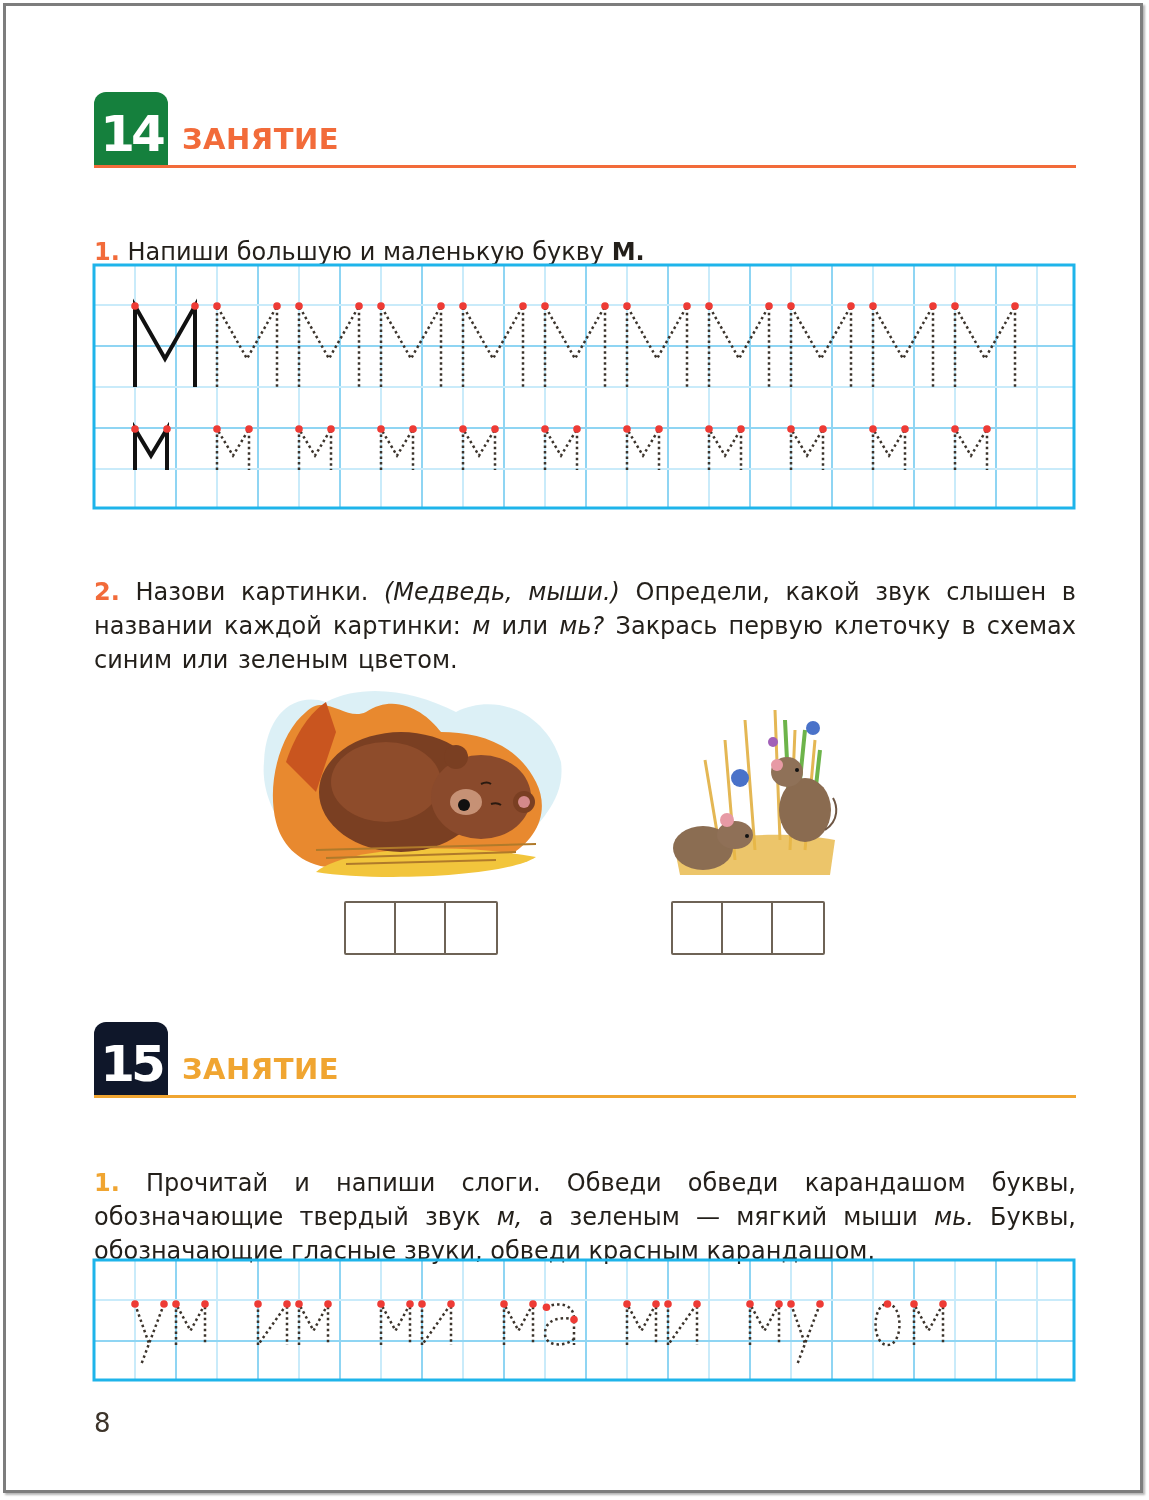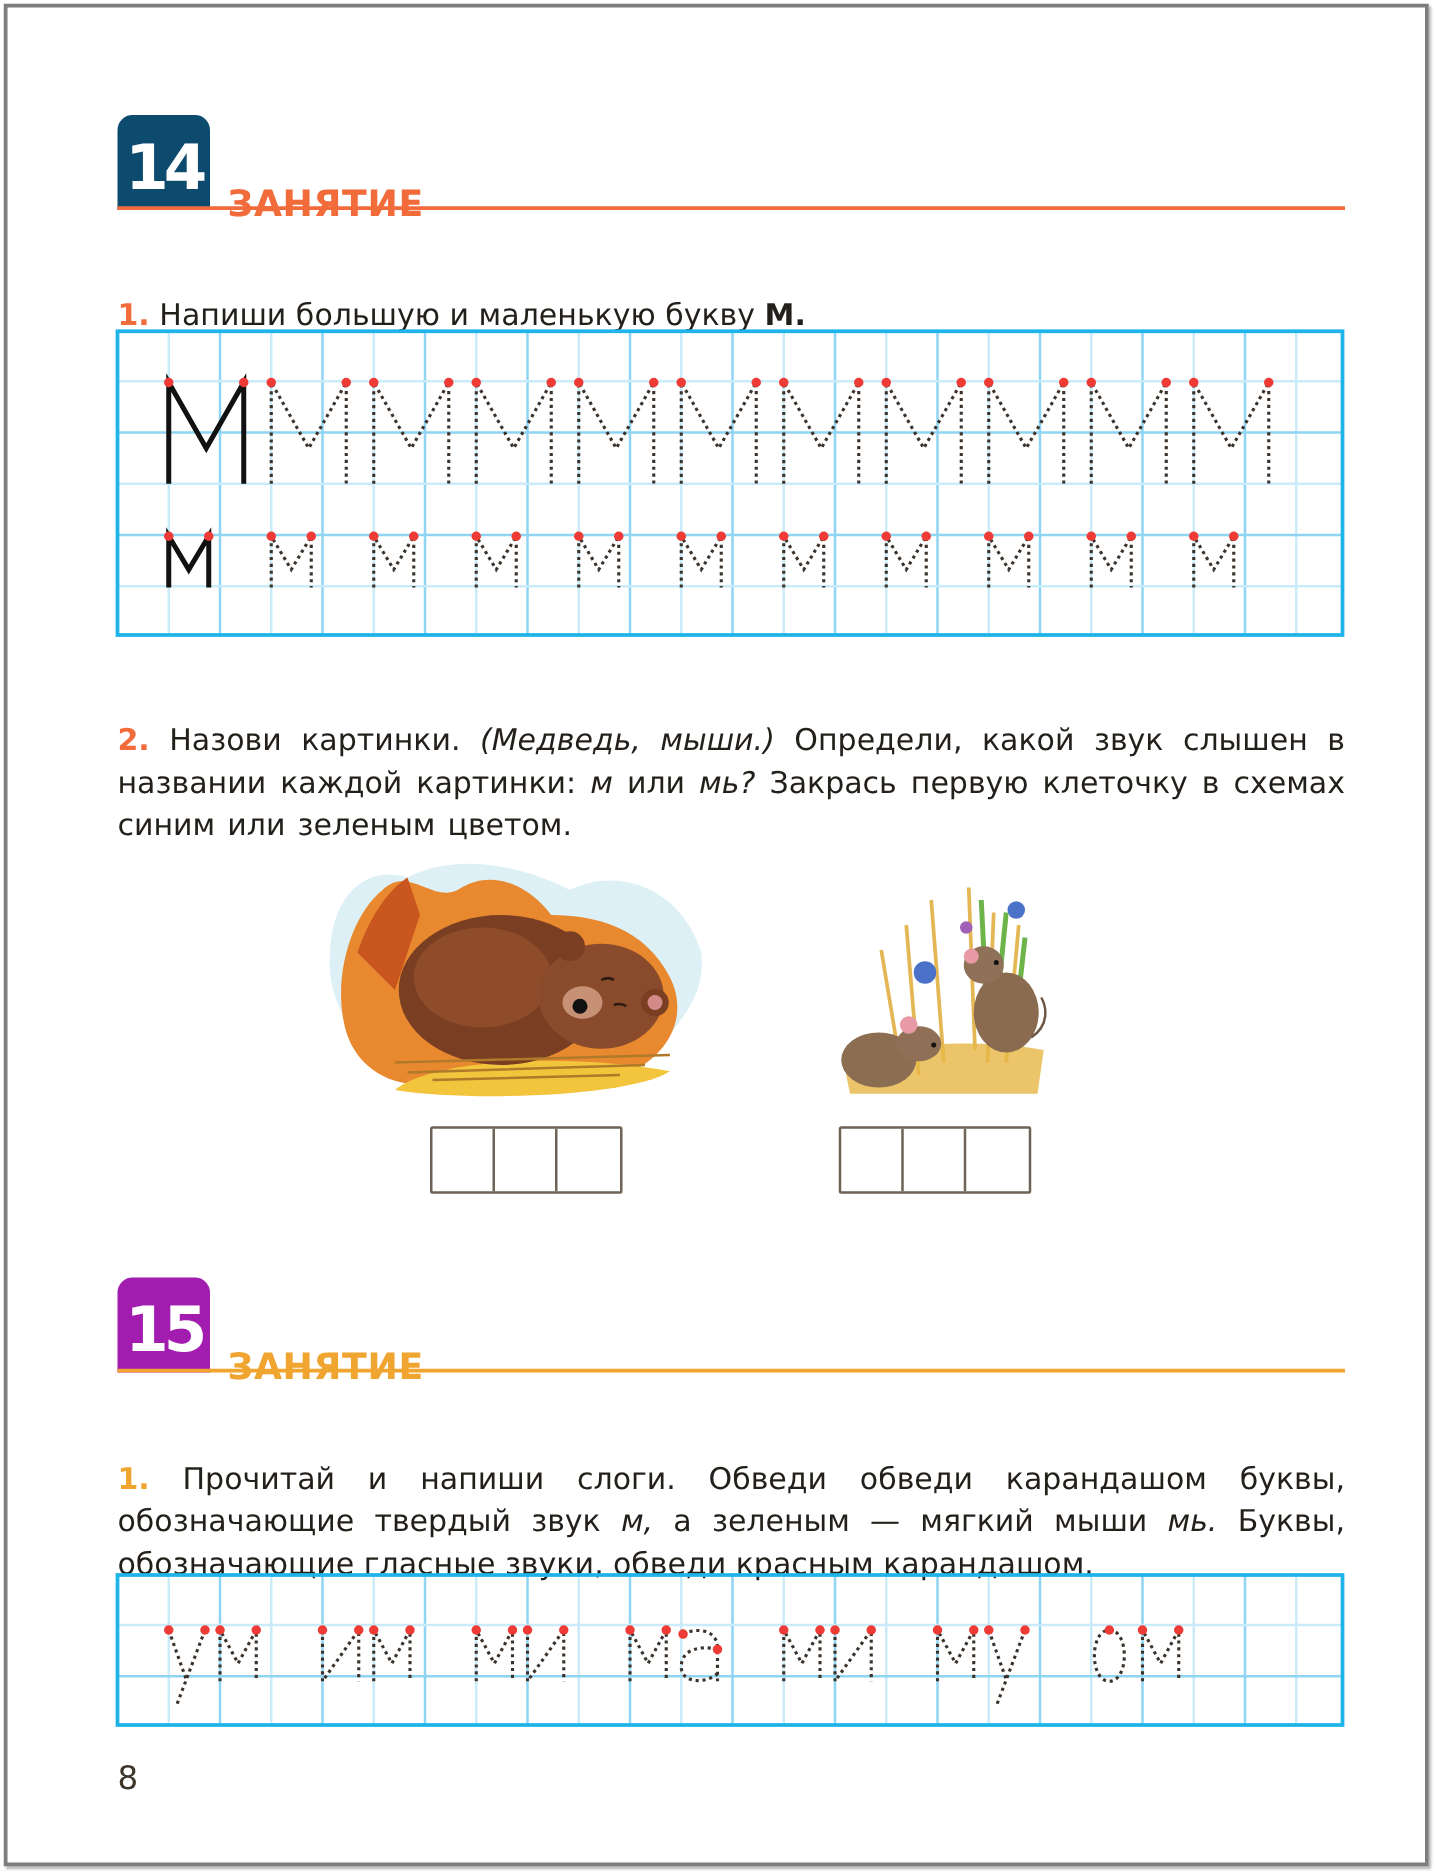--- a/index.html
+++ b/index.html
@@ -6,42 +6,42 @@
   body { width: 1149px; height: 1500px; position: relative; overflow: hidden;
          font-family: "DejaVu Sans", "Liberation Sans", sans-serif; color: #231f1a; }
   .page { position: absolute; left: 3px; top: 3px; width: 1140px; height: 1490px;
           border: 3px solid #7d7d7d; box-shadow: 2px 2px 2px #b5b5b5; background: #fff; box-sizing: border-box; }
   .lesson-header { position: absolute; left: 94px; width: 982px; height: 76px; }
   .lesson-badge { position: absolute; left: 0; top: 0; width: 74px; height: 76px;
                   border-radius: 12px 12px 0 0; color: #fff; font-weight: bold;
                   font-family: "DejaVu Sans", sans-serif; font-size: 50px; letter-spacing: -4px;
                   line-height: 76px; text-align: center; padding-top: 4px; box-sizing: border-box; }
   .lesson-word { position: absolute; left: 88px; top: 30px; font-size: 29px; font-weight: bold;
-                 font-family: "DejaVu Sans", sans-serif; letter-spacing: 0.5px; margin-top: 24px; }
+                 font-family: "DejaVu Sans", sans-serif; letter-spacing: 0.5px; }
   .lesson-rule { position: absolute; left: 0; bottom: 0; width: 982px; height: 3px; }
   .task { position: absolute; left: 94px; width: 982px; font-size: 24px; line-height: 34px;
           text-align: justify; font-family: "DejaVu Sans", sans-serif; margin-top: 24px; }
   .task .num { font-weight: bold; }
   .task i { font-style: italic; }
   .task b { font-weight: bold; }
   .grid { position: absolute; }
   .illustration { position: absolute; }
   .scheme { position: absolute; display: flex; border: 2px solid #6e6356; border-radius: 2px; box-sizing: border-box; }
   .scheme .cell { width: 50px; height: 50px; box-sizing: border-box; border-right: 2px solid #6e6356; }
   .scheme .cell:last-child { border-right: none; }
   .page-number { position: absolute; left: 94px; top: 1408px; font-size: 26px; color: #3d342a;
                  font-family: "DejaVu Sans", sans-serif; }
 </style>
 </head>
 <body>
 
 <div class="page"></div>
 
 <div class="lesson-header" style="top:92px;">
-  <div class="lesson-badge" id="badge14" style="background: #0c4a6e;">14</div>
+  <div class="lesson-badge" id="badge14" style="background: #15803d;">14</div>
   <div class="lesson-word" id="word14" style="color: rgb(242, 107, 58);">ЗАНЯТИЕ</div>
   <div class="lesson-rule" id="rule14" style="background: rgb(242, 107, 58);"></div>
 </div>
 
 <div class="task" style="top:211px;">
   <span class="num" id="num14a" style="color: rgb(242, 107, 58);">1.</span>
   <span>Напиши большую и маленькую букву</span>
   <b>М.</b>
 </div>
 
@@ -195,21 +195,21 @@
     <div class="cell"></div>
     <div class="cell"></div>
   </div>
 <div class="scheme" id="scheme2" style="left:671px; top:901px;">
     <div class="cell"></div>
     <div class="cell"></div>
     <div class="cell"></div>
   </div>
 
 <div class="lesson-header" style="top:1022px;">
-  <div class="lesson-badge" id="badge15" style="background: #a21caf;">15</div>
+  <div class="lesson-badge" id="badge15" style="background: #0f172a;">15</div>
   <div class="lesson-word" id="word15" style="color: rgb(240, 165, 49);">ЗАНЯТИЕ</div>
   <div class="lesson-rule" id="rule15" style="background: rgb(240, 165, 49);"></div>
 </div>
 
 <div class="task" style="top:1142px;">
   <span class="num" id="num15a" style="color: rgb(240, 165, 49);">1.</span>
   <span>Прочитай и напиши слоги. Обведи обведи карандашом буквы, обозначающие твердый звук</span>
   <i>м,</i>
   <span>а зеленым — мягкий мыши</span>
   <i>мь.</i>

